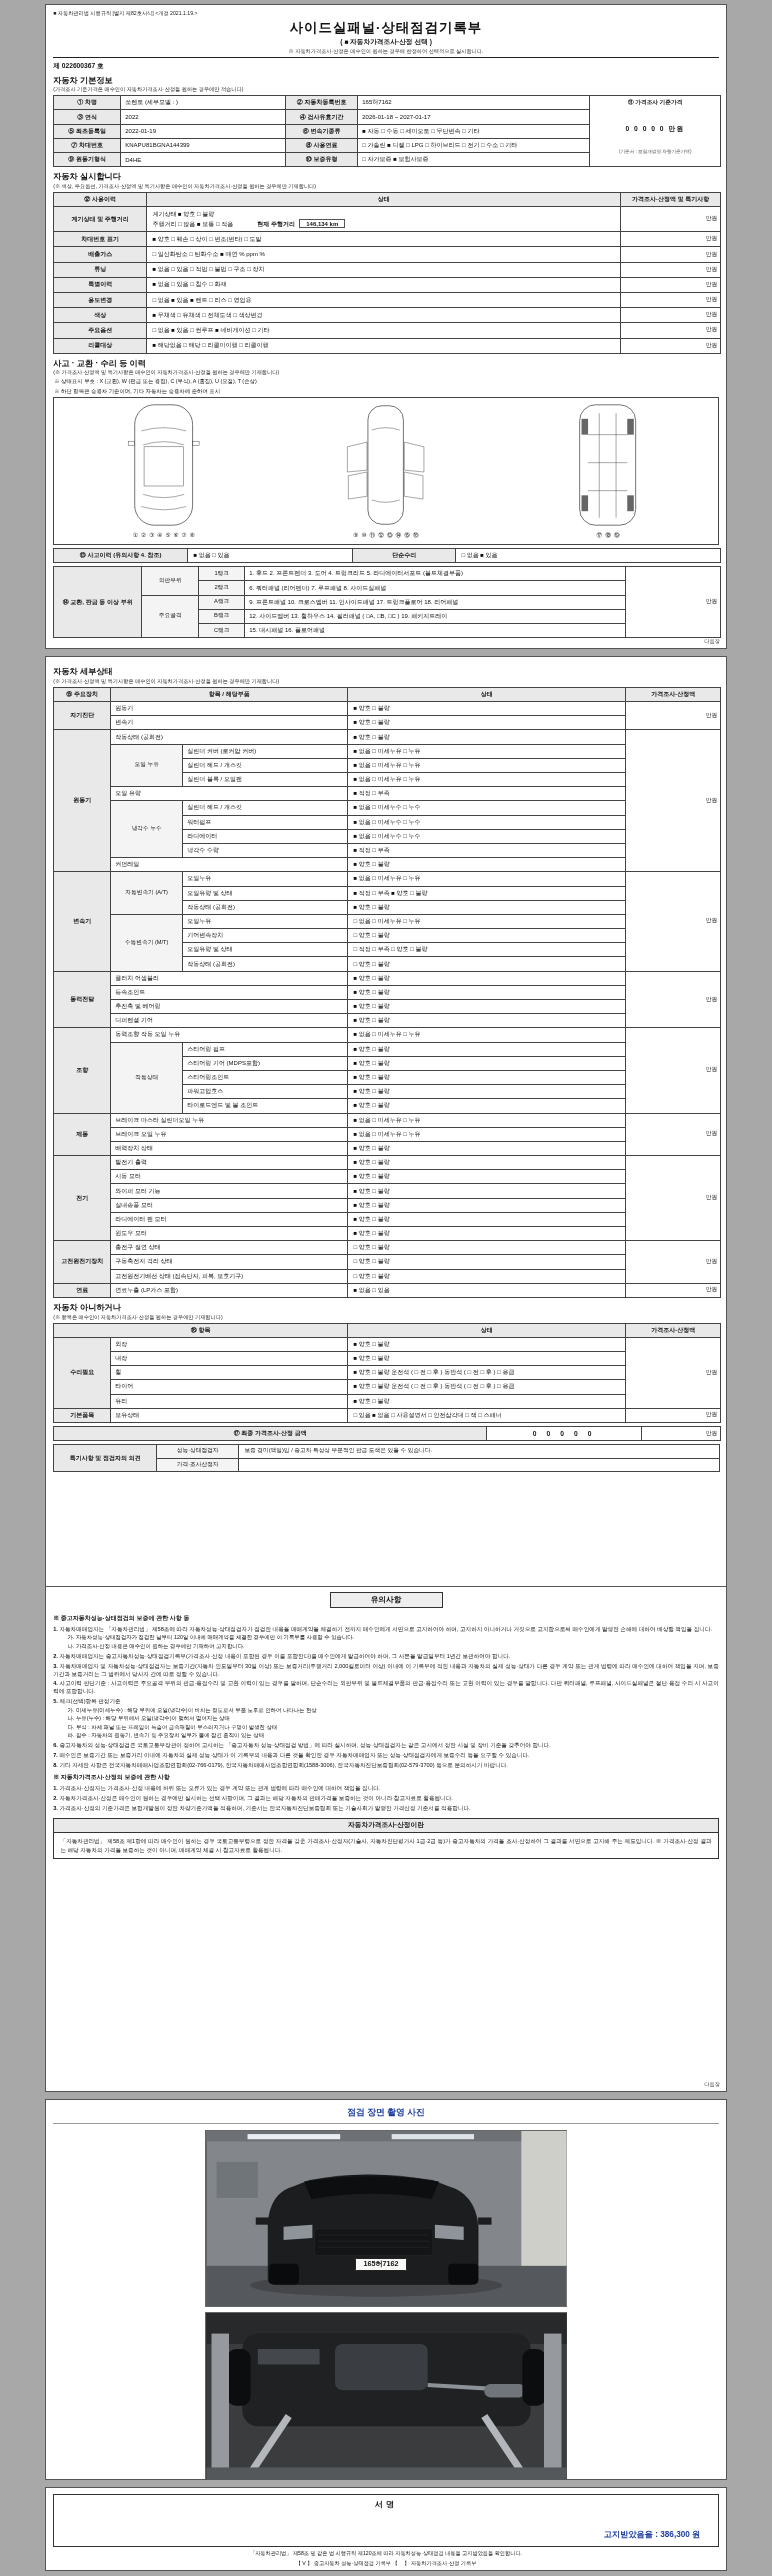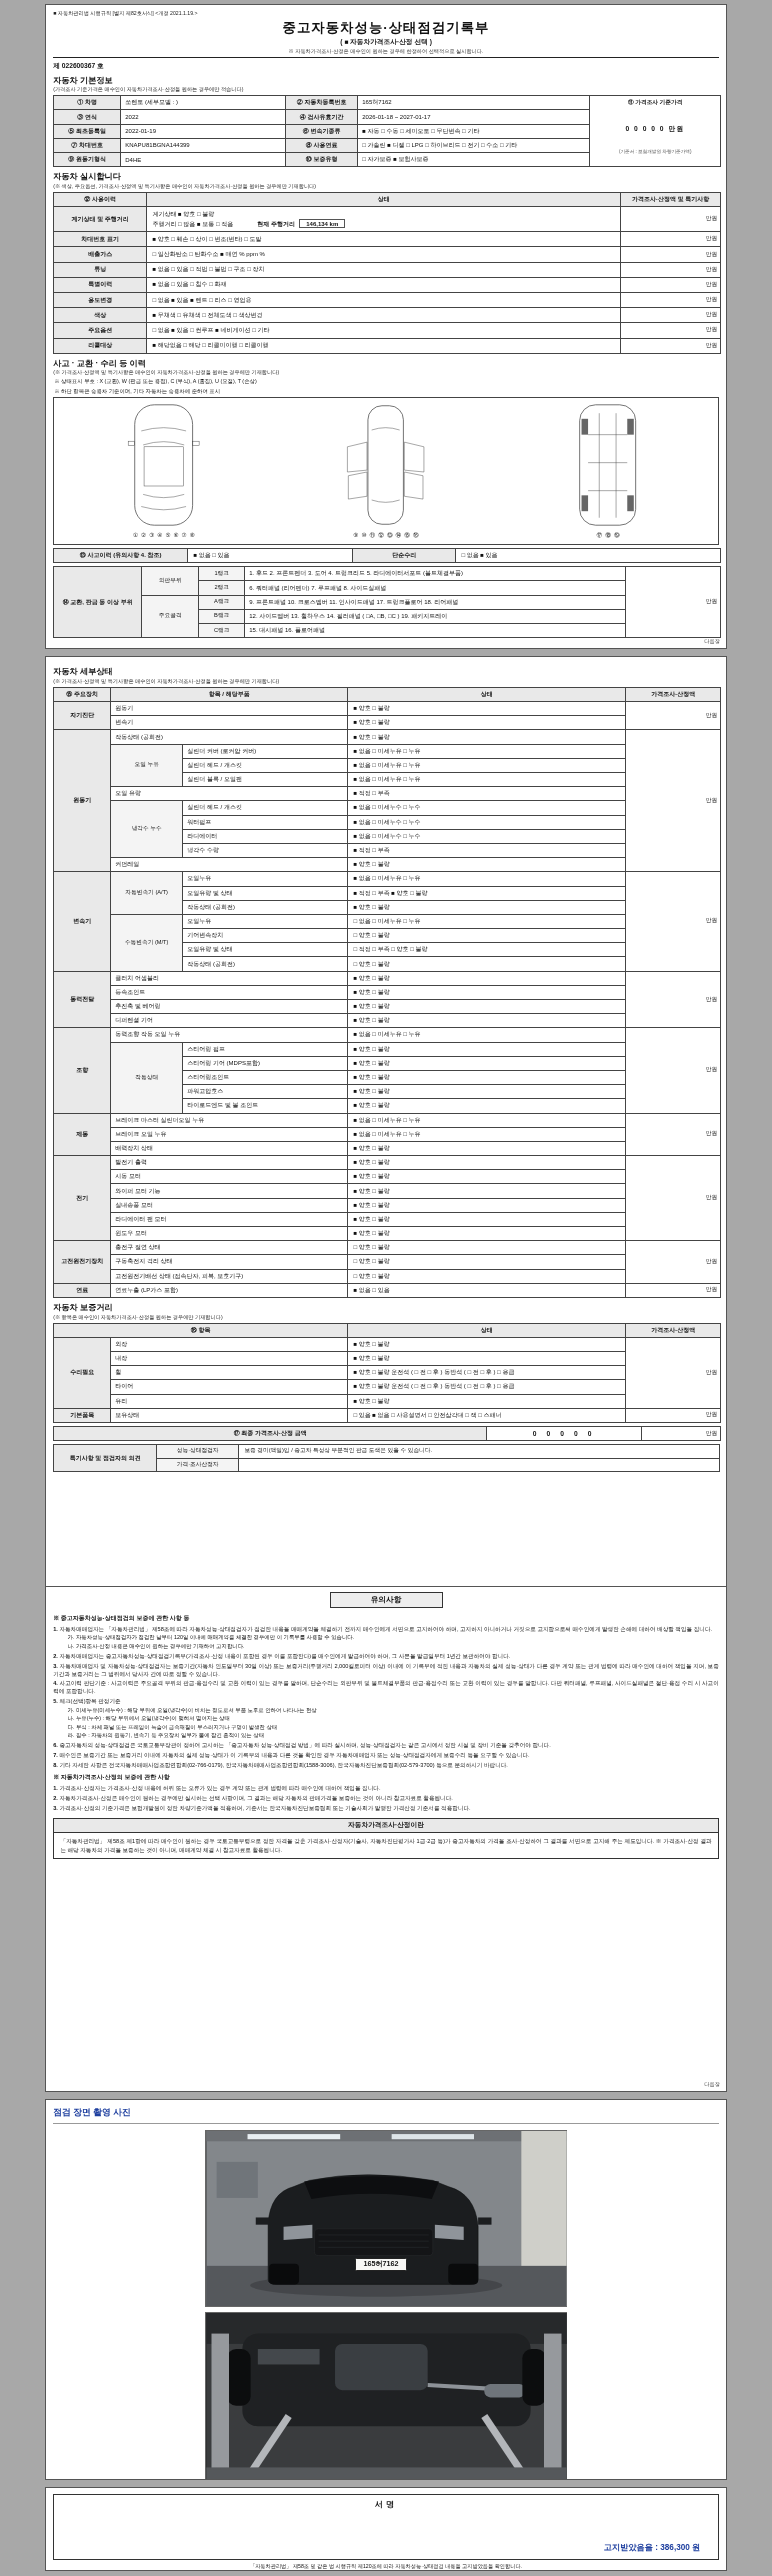--- a/index.html
+++ b/index.html
@@ -48,36 +48,36 @@
   .rem-who{background:#f4f4f4;text-align:center;font-size:5.7px}
   .rem-text{text-align:left;padding-left:5.2px;font-size:5.7px}
   .notice-title{width:113px;margin:0 auto 5.2px;text-align:center;font-weight:bold;font-size:7.7px;border:0.8px solid #333;background:#eee;padding:2.1px}
   .notice-heading{font-weight:bold;margin:4.6px 0 2.1px;font-size:6px}
   .notice-item{font-size:5.6px;line-height:1.45;margin:1.5px 0;text-align:justify}
   .notice-no{font-weight:bold}
   .notice-sub{font-size:5.4px;margin:1px 0 1px 14.4px;line-height:1.4}
   .price-box{border:0.8px solid #333;margin-top:6.2px}
   .pb-title{background:var(--hdrbg,#e9e9e9);text-align:center;font-weight:bold;padding:2.1px;border-bottom:0.5px solid #333;font-size:6.7px}
   .pb-body{padding:4.1px 6.2px;font-size:5.6px;line-height:1.5;text-align:justify}
-  .photo-header{color:var(--accent,#1e3f9f);text-align:left;font-weight:bold;font-size:8.8px;padding:2.1px 0 4.1px;border-bottom:1px solid #999;margin-bottom:4.1px}
+  .photo-header{color:var(--accent,#1e3f9f);text-align:center;font-weight:bold;font-size:8.8px;padding:2.1px 0 4.1px;border-bottom:1px solid #999;margin-bottom:4.1px}
   .photo{width:362px;margin:5.2px auto;position:relative;border:0.5px solid #666;background:#222}
   .photo svg{display:block}
   .plate-overlay{position:absolute;left:149px;top:127px;width:52px;height:13.4px;display:flex;align-items:center;justify-content:center;background:#f8f8f6;border:0.8px solid #222;font-weight:bold;font-size:7.2px;color:#111;border-radius:1.5px}
-  .sign-box{border:0.8px solid #333;height:66px;position:relative;margin-top:1px}
+  .sign-box{border:0.8px solid #333;height:53px;position:relative;margin-top:1px}
   .sign-title{text-align:center;font-weight:bold;font-size:8.2px;padding-top:4.1px;letter-spacing:3.1px}
   .sign-premium{position:absolute;right:17.5px;bottom:6.2px;color:var(--accent,#1e3f9f);font-weight:bold;font-size:8.2px}
   .legal{text-align:center;font-size:5.2px;margin-top:3.1px;color:#111}
   .mt6{margin-top:3.1px}
 </style>
 </head>
 <body>
 
 <div id="pageA" class="page">
   <div class="form-ref">■ 자동차관리법 시행규칙 [별지 제82호서식] &lt;개정 2021.1.19.&gt;</div>
-  <div class="doc-title">중고자동차성능·상태점검기록부</div>
+  <div class="doc-title">사이드실패널·상태점검기록부</div>
   <div class="title-sub">( ■ 자동차가격조사·산정 선택 )</div>
   <div class="title-note">※ 자동차가격조사·산정은 매수인이 원하는 경우에 한정하여 선택적으로 실시합니다.</div>
   <hr class="title-rule">
   <div class="doc-no">제 022600367 호</div>
 
   <div class="sec-head">
     <div class="t">자동차 기본정보</div>
     <div class="n">(가격조사 기준가격은 매수인이 자동차가격조사·산정을 원하는 경우에만 적습니다)</div>
   </div>
   <table>
@@ -528,21 +528,21 @@
         <tr>
           <th class="grp-cell" rowspan="1">연료</th>
           <td class="item-cell" colspan="2">연료누출 (LP가스 포함)</td>
           <td class="state-cell">■ 없음    □ 있음</td>
           <td class="price-cell" rowspan="1">만원</td>
         </tr>
       </tbody>
   </table>
 
   <div class="sec-head">
-    <div class="t">자동차 보증거리</div>
+    <div class="t">자동차 아니하거나</div>
     <div class="n">(※ 항목은 매수인이 자동차가격조사·산정을 원하는 경우에만 기재합니다)</div>
   </div>
   <table>
     <colgroup>
         <col style="width:57px">
         <col style="width:72px">
         <col style="width:165px">
         <col style="width:278px">
         <col style="width:95px">
       </colgroup>

